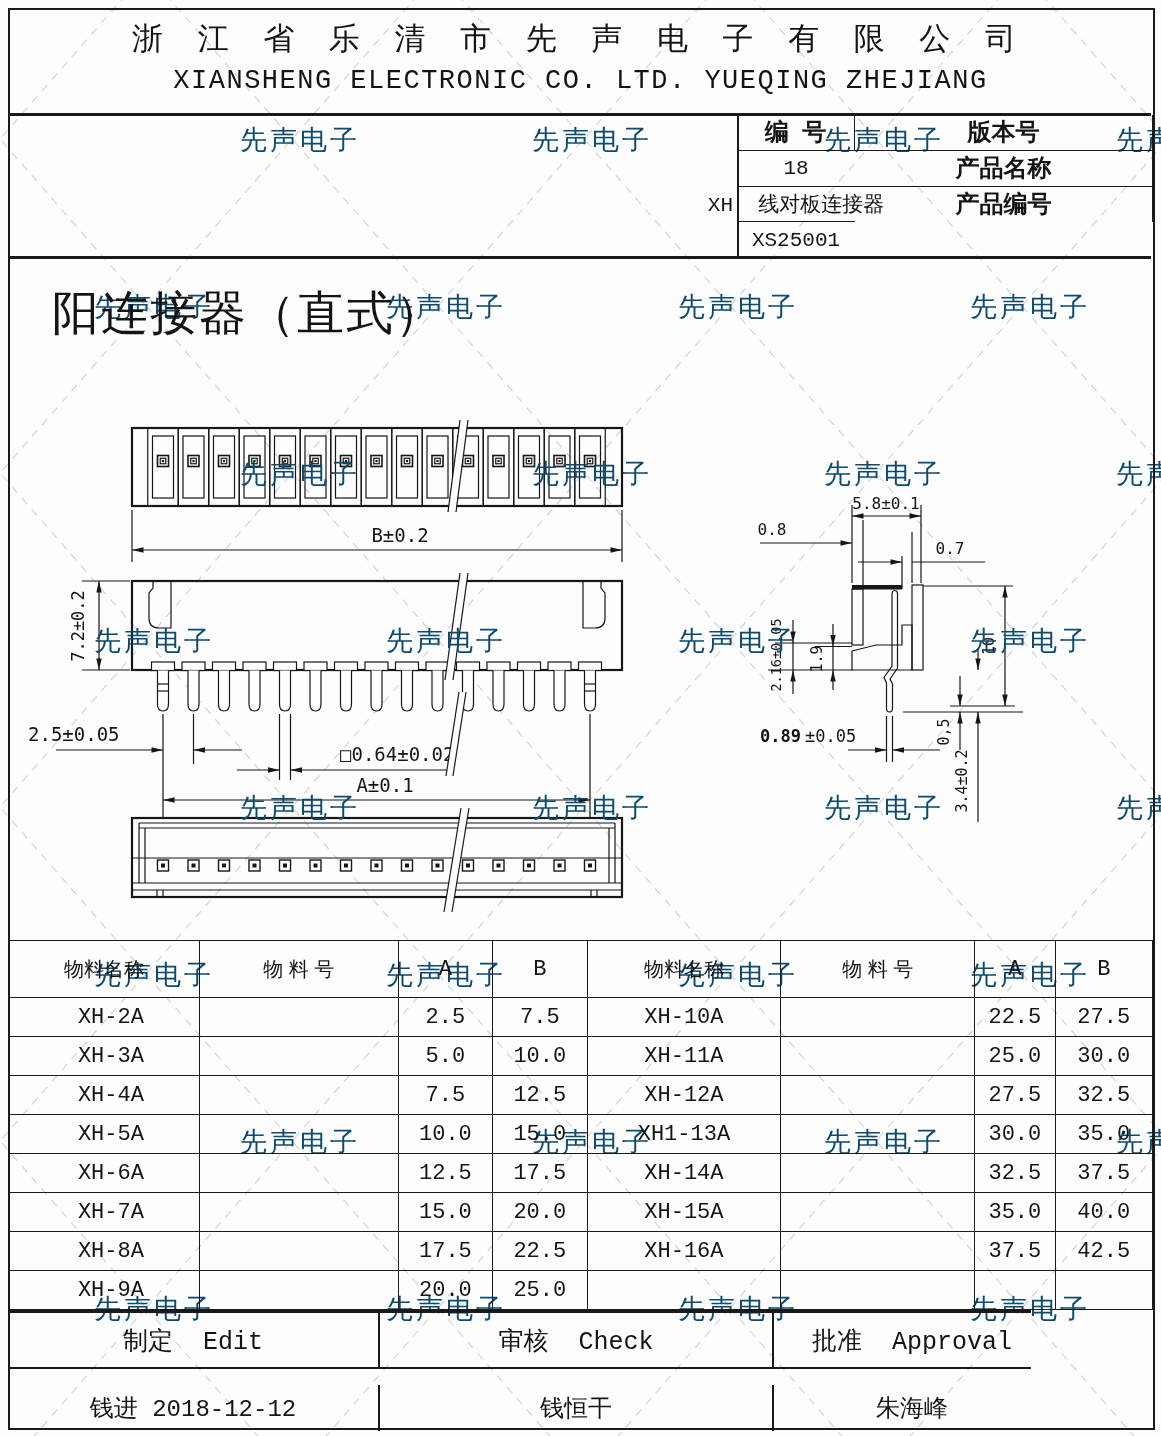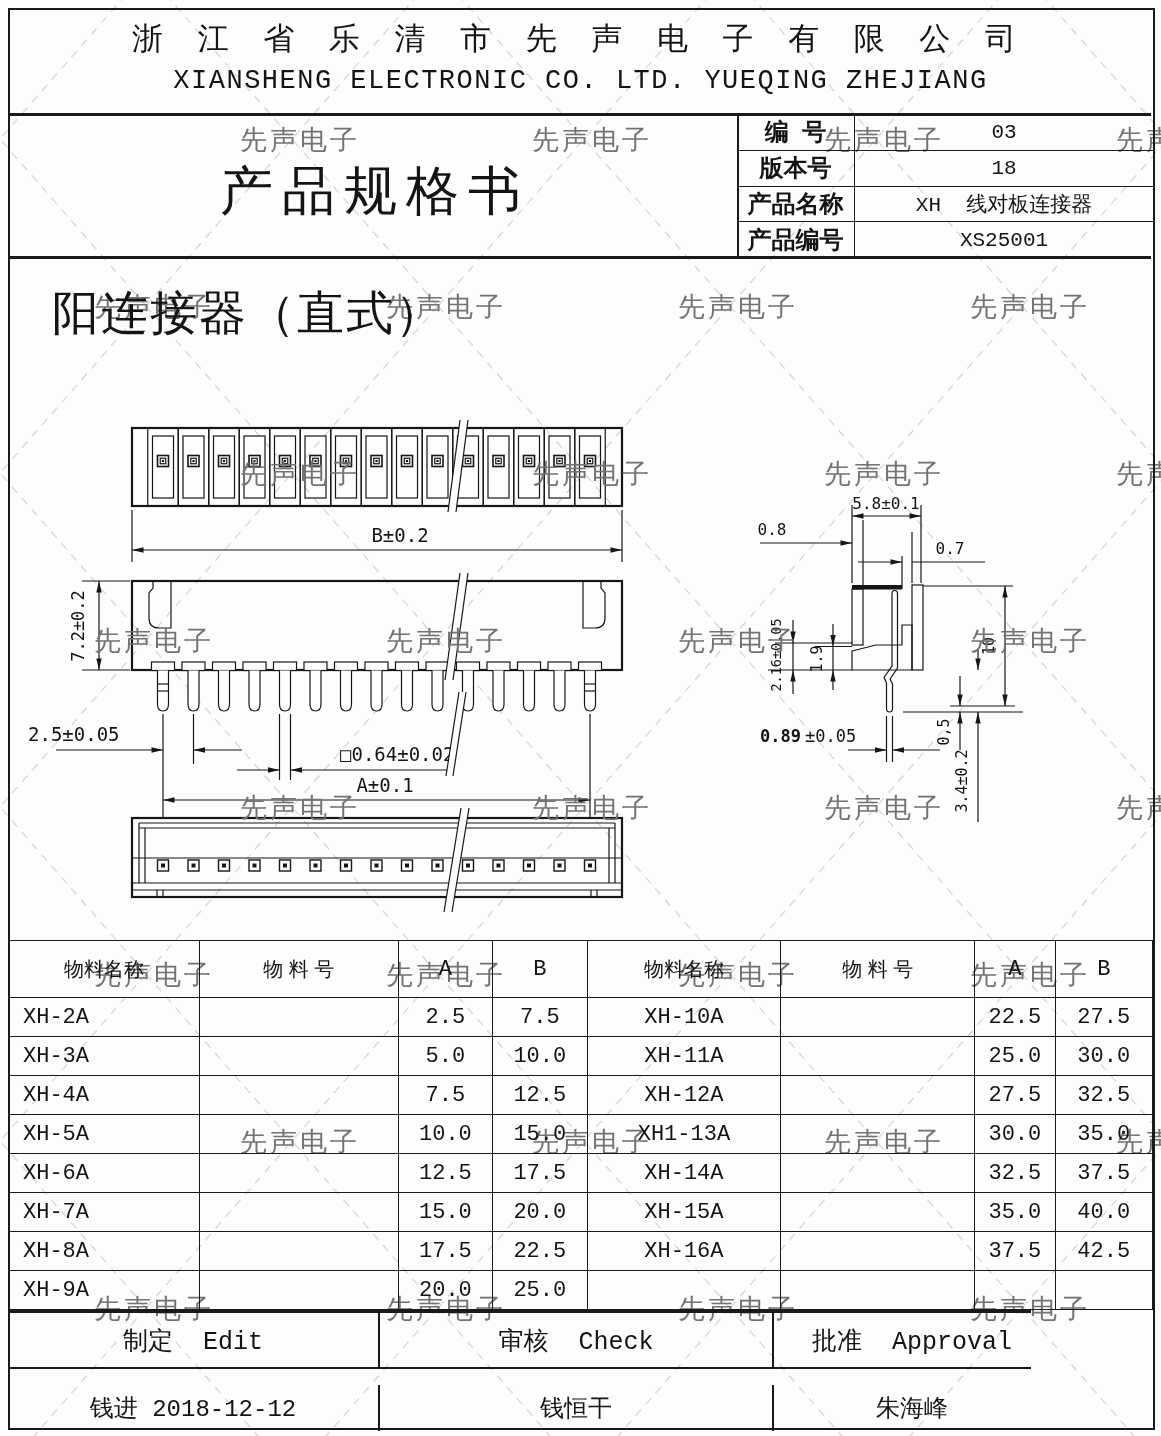--- a/index.html
+++ b/index.html
@@ -4,21 +4,21 @@
 <style>
   html,body{margin:0;padding:0;background:#888;}
   .page{position:relative;width:1161px;height:1436px;background:#fdfdfd;overflow:hidden;
         font-family:"Liberation Sans","DejaVu Sans",sans-serif;color:#141414;}
   .abs{position:absolute;}
   
   .lattice{position:absolute;left:0;top:0;z-index:0;}
   .drawlayer{position:absolute;left:8px;top:258px;z-index:1;}
   .wmlayer{position:absolute;left:0;top:0;width:100%;height:100%;z-index:2;pointer-events:none;}
   .uilayer{z-index:3;}
-  .wm{position:absolute;font-size:27px;letter-spacing:3px;color:#737373;white-space:pre;}
+  .wm{position:absolute;font-size:27px;letter-spacing:3px;color:#0c4a6e;white-space:pre;}
   
   .frame{left:8px;top:8px;width:1143px;height:1418px;border:2.5px solid #1a1a1a;z-index:3;pointer-events:none;}
   .hline{background:#1a1a1a;z-index:3;}
   .vline{background:#1a1a1a;z-index:3;}
   
   .company-cn{left:8px;top:18px;width:1145px;text-align:center;font-size:31px;letter-spacing:13px;white-space:pre;z-index:3;}
   .company-en{left:8px;top:66px;width:1145px;text-align:center;font-size:27px;letter-spacing:1.5px;white-space:pre;z-index:3;
               font-family:"Liberation Mono","DejaVu Sans Mono",monospace;transform:scaleY(1.05);}
   .doc-title{left:150px;top:156px;width:450px;text-align:center;font-size:53px;letter-spacing:9px;white-space:pre;z-index:3;
              font-family:"Liberation Serif","DejaVu Serif",serif;}
@@ -28,21 +28,21 @@
   .minitable>div.lastrow{border-bottom:none;text-align:center;}
   .mt-label{font-size:24px;border-right:1.5px solid #1a1a1a;font-weight:bold;}
   .mt-value{font-size:21px;font-family:"Liberation Mono","DejaVu Sans Mono",monospace;}
   .section-title{left:52px;top:282px;font-size:47px;letter-spacing:2px;white-space:pre;z-index:3;}
   
   .parts{left:8px;top:940px;width:1145px;height:370px;z-index:3;border-collapse:collapse;table-layout:fixed;}
   .parts th,.parts td{border:1.5px solid #1a1a1a;padding:0;white-space:pre;overflow:hidden;}
   .parts th{font-size:20px;font-weight:normal;height:56px;}
   .parts td{font-size:22px;height:37.5px;text-align:center;
             font-family:"Liberation Mono","DejaVu Sans Mono",monospace;}
-  .parts td.nameL{text-align:left;padding-left:14px;}
+  .parts td.nameL{text-align:center;padding-left:14px;}
   .parts th.ab{font-size:22px;font-family:"Liberation Mono","DejaVu Sans Mono",monospace;}
   
   .footer{left:8px;top:1310px;width:1023px;height:118px;z-index:3;display:grid;
           grid-template-columns:372px 394px 1fr;grid-template-rows:56px 1fr;border-top:3px solid #1a1a1a;}
   .footer>div{display:flex;align-items:center;justify-content:center;white-space:pre;
               border-right:2px solid #1a1a1a;border-bottom:2px solid #1a1a1a;
               font-family:"Liberation Mono","DejaVu Sans Mono",monospace;}
   .footer>div:nth-child(3n){border-right:none;padding-left:19px;}
   .footer>div:nth-child(n+4){border-bottom:none;margin-top:16px;}
   .f-title{font-size:25px;}
@@ -439,25 +439,23 @@
       <span class="wm" style="left:970px;top:1291px">先声电子</span>
     </div>
 
   <div class="abs frame"></div>
   <div class="abs hline" style="left:8px;top:113px;width:1143px;height:3px;"></div>
   <div class="abs hline" style="left:8px;top:256px;width:1143px;height:3px;"></div>
   <div class="abs vline" style="left:737px;top:115px;width:2px;height:141px;"></div>
 
   <div class="abs company-cn">浙 江 省 乐 清 市 先 声 电 子 有 限 公 司</div>
   <div class="abs company-en">XIANSHENG ELECTRONIC CO. LTD. YUEQING ZHEJIANG</div>
-  <div class="abs doc-title">产品规格书</div>
 
   <div class="abs minitable">
     <div class="mt-label">编  号</div>
-    <div class="mt-value">03</div>
     <div class="mt-label">版本号</div>
     <div class="mt-value">18</div>
     <div class="mt-label">产品名称</div>
     <div class="mt-value">XH  线对板连接器</div>
     <div class="mt-label lastrow">产品编号</div>
     <div class="mt-value lastrow">XS25001</div>
   </div>
 
   <div class="abs section-title uilayer">阳连接器（直式）</div>
 

